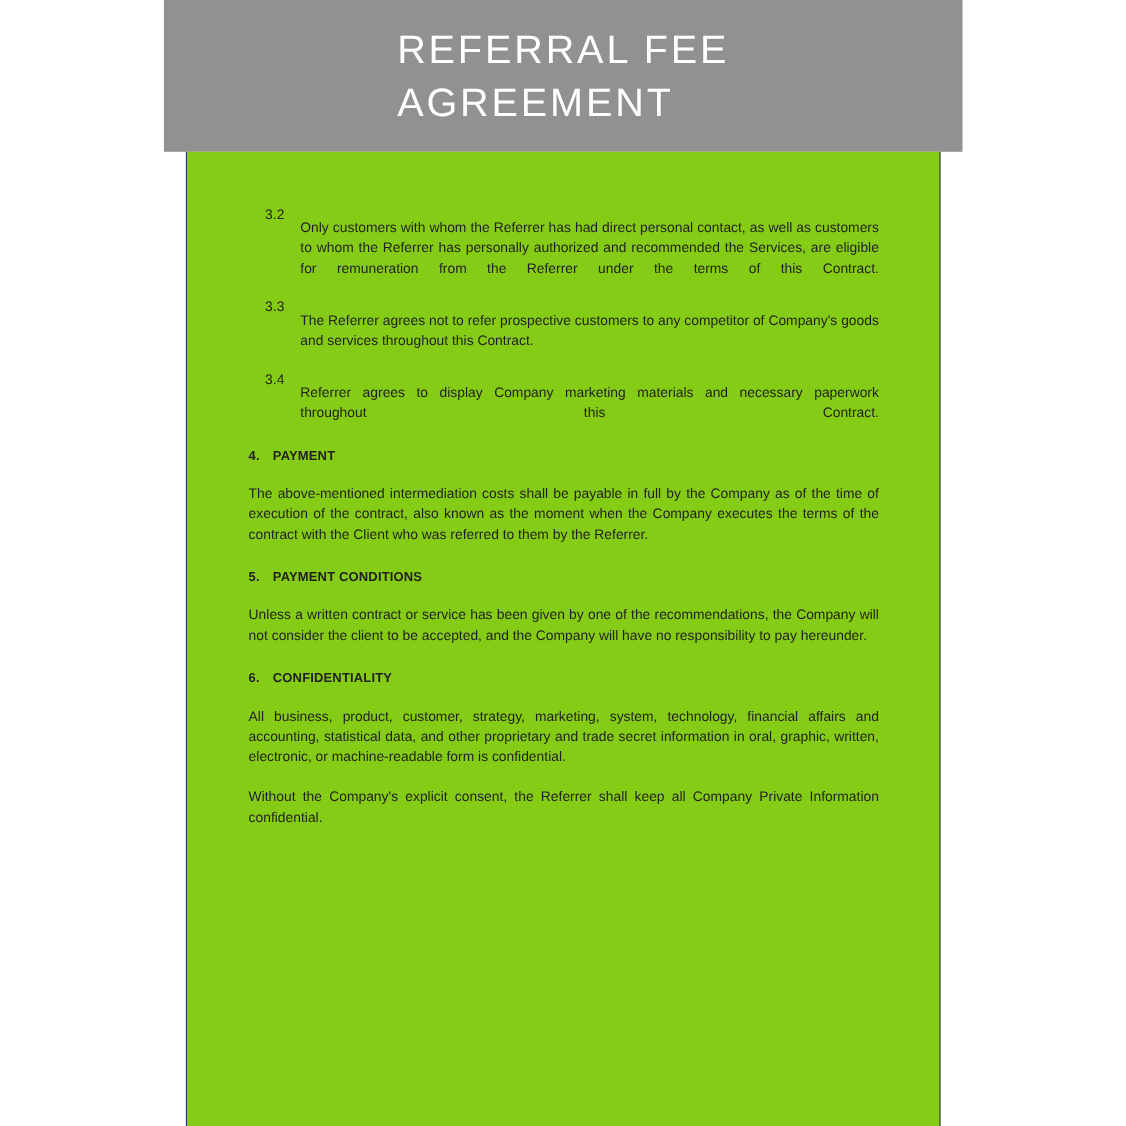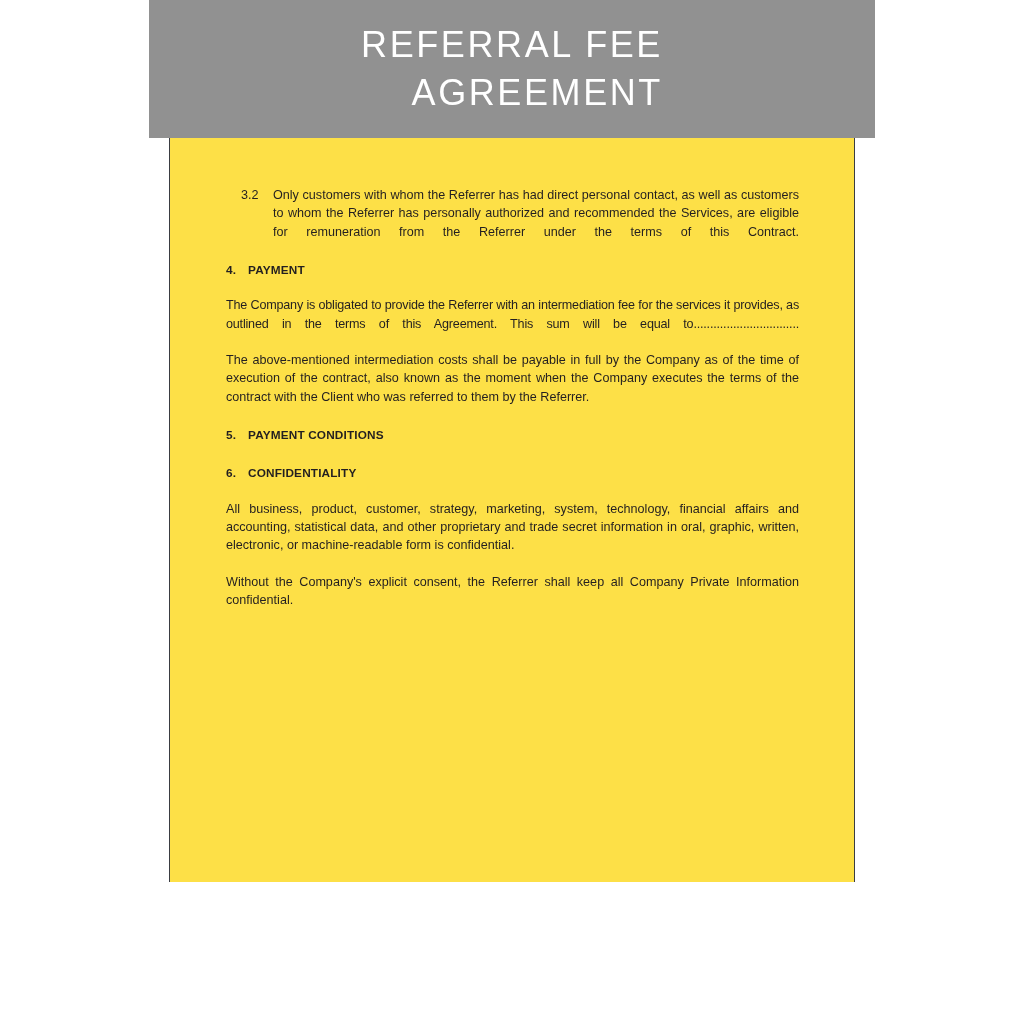--- a/index.html
+++ b/index.html
@@ -35,35 +35,35 @@
     justify-content: center;
     box-sizing: border-box;
   }
   .banner-title {
     color: #ffffff;
     font-family: "Liberation Sans", sans-serif;
     font-weight: 300;
     font-size: 36px;
     line-height: 1.32;
     letter-spacing: 2.6px;
-    text-align: right;
+    text-align: left;
     text-transform: uppercase;
     white-space: pre-line;
     margin: 16px;
     padding: 0 40px;
   }
 
   
   .sheet {
     position: absolute;
     left: 169px;
     top: 138px;
     width: 686px;
-    height: 744px;
-    background: #fde047;
+    height: 886px;
+    background: #84cc16;
     border-left: 1.4px solid #3a3d42;
     border-right: 1.4px solid #3a3d42;
     box-sizing: border-box;
   }
 
   
   .doc {
     position: absolute;
     left: 56px;
     top: 48px;
@@ -83,20 +83,21 @@
   }
   .clause-num {
     flex: 0 0 32px;
     text-align: left;
     white-space: nowrap;
   }
   .clause-text {
     flex: 1 1 auto;
     text-align: justify;
     text-justify: inter-word;
+    margin-top: 12px;
   }
   .clause:last-of-type { margin-bottom: 0; }
 
   
   .heading {
     display: flex;
     align-items: baseline;
     font-weight: bold;
     font-size: 11.8px;
     letter-spacing: 0.15px;
@@ -143,38 +144,46 @@
 
   <div class="sheet">
 
     <div class="doc">
 
       <div class="clause">
         <span class="clause-num">3.2</span>
         <span class="clause-text justify-all">Only customers with whom the Referrer has had direct personal contact, as well as customers to whom the Referrer has personally authorized and recommended the Services, are eligible for remuneration from the Referrer under the terms of this Contract.</span>
       </div>
 
+      <div class="clause">
+        <span class="clause-num">3.3</span>
+        <span class="clause-text justify-left-last">The Referrer agrees not to refer prospective customers to any competitor of Company's goods and services throughout this Contract.</span>
+      </div>
 
+      <div class="clause">
+        <span class="clause-num">3.4</span>
+        <span class="clause-text justify-all">Referrer agrees to display Company marketing materials and necessary paperwork throughout this Contract.</span>
+      </div>
 
       <div class="heading">
         <span class="heading-num">4.</span>
         <span class="heading-label">PAYMENT</span>
       </div>
 
-      <p class="para justify-all dots">The Company is obligated to provide the Referrer with an intermediation fee for the services it provides, as outlined in the terms of this Agreement. This sum will be equal to................................</p>
 
       <p class="para justify-left-last">The above-mentioned intermediation costs shall be payable in full by the Company as of the time of execution of the contract, also known as the moment when the Company executes the terms of the contract with the Client who was referred to them by the Referrer.</p>
 
 
       <div class="heading">
         <span class="heading-num">5.</span>
         <span class="heading-label">PAYMENT CONDITIONS</span>
       </div>
 
 
+      <p class="para justify-left-last">Unless a written contract or service has been given by one of the recommendations, the Company will not consider the client to be accepted, and the Company will have no responsibility to pay hereunder.</p>
 
       <div class="heading">
         <span class="heading-num">6.</span>
         <span class="heading-label">CONFIDENTIALITY</span>
       </div>
 
 
       <p class="para justify-left-last">All business, product, customer, strategy, marketing, system, technology, financial affairs and accounting, statistical data, and other proprietary and trade secret information in oral, graphic, written, electronic, or machine-readable form is confidential.</p>
 
       <p class="para justify-left-last">Without the Company's explicit consent, the Referrer shall keep all Company Private Information confidential.</p>

